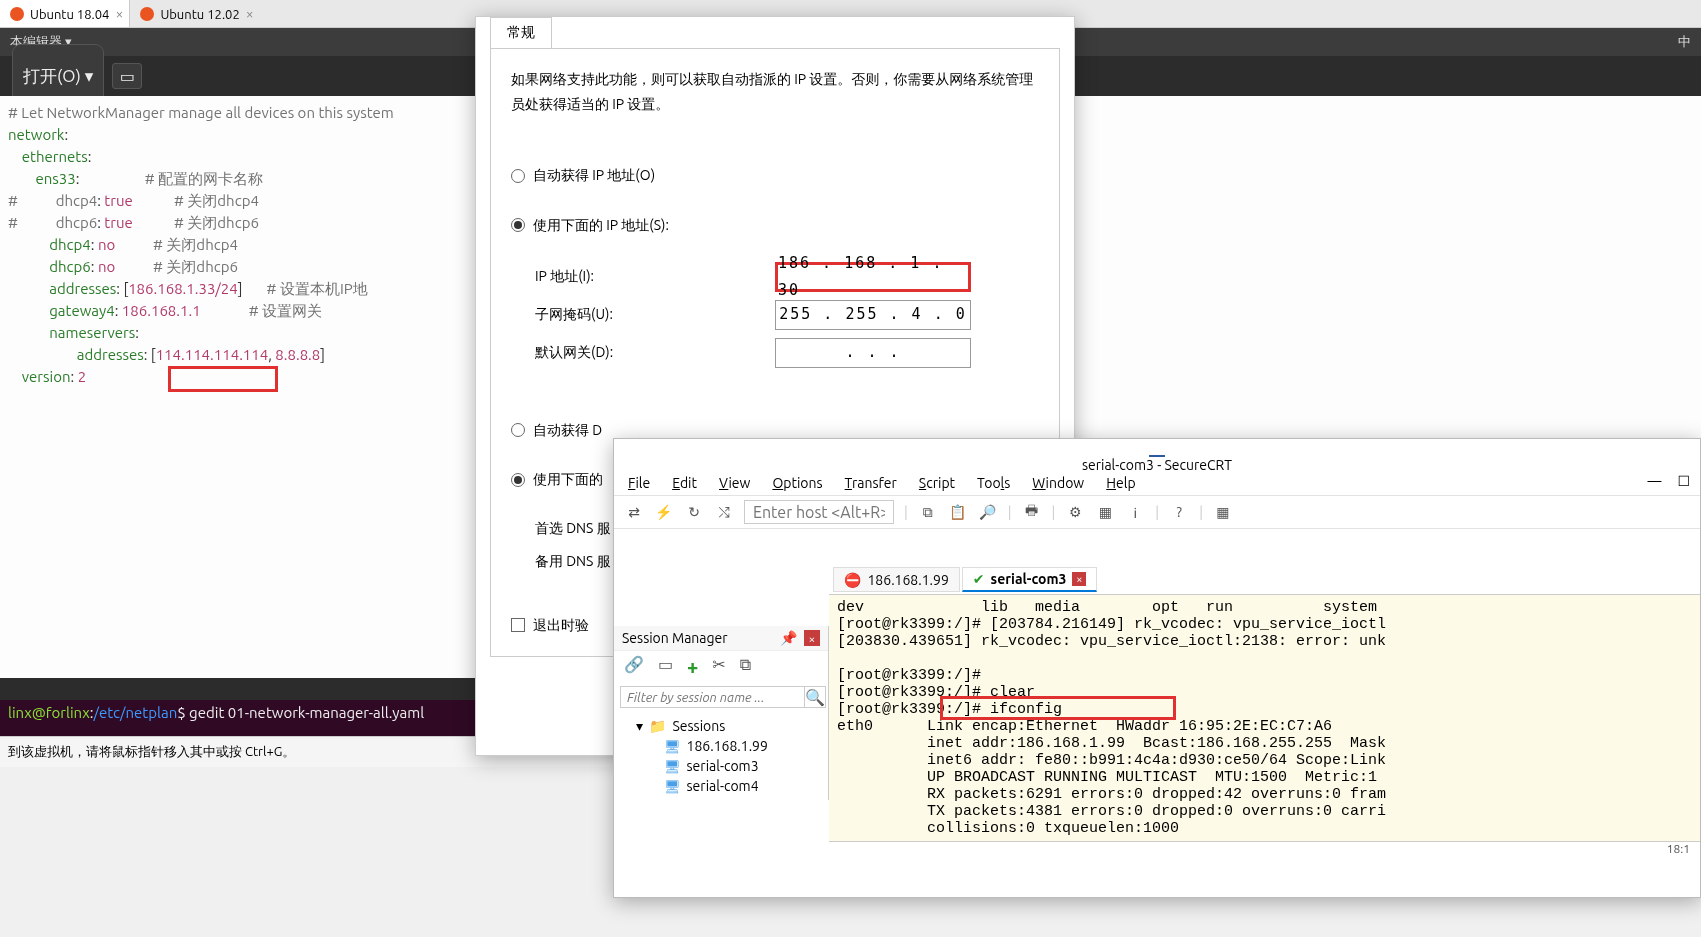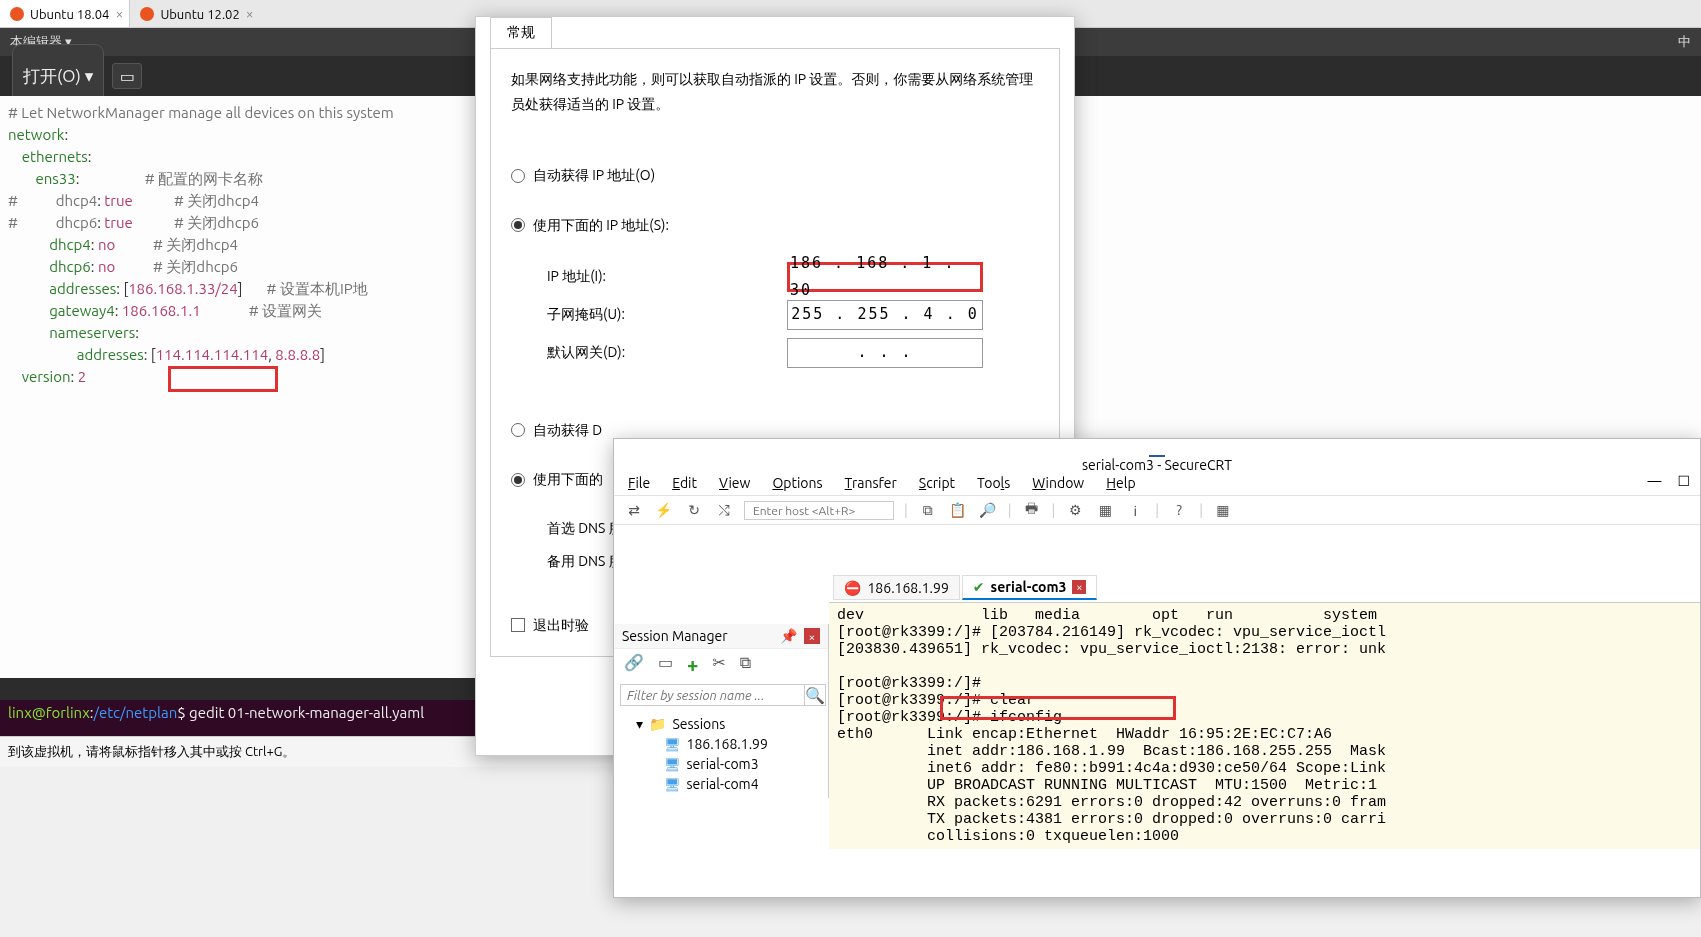--- a/index.html
+++ b/index.html
@@ -45,36 +45,36 @@
 
 .ipv4 { position:absolute; left:475px; top:16px; width:600px; height:740px; background:#fff; border:1px solid #ccc; box-shadow:0 4px 20px rgba(0,0,0,.3); }
 .ipv4 .titlebar { height:36px; display:flex; align-items:center; padding:0 14px; color:#555; font-size:15px; }
 .ipv4 .titlebar .x { margin-left:auto; font-size:18px; color:#888; }
 .ipv4 .tabrow { padding:0 14px; }
 .ipv4 .tab { display:inline-block; border:1px solid #ccc; border-bottom:none; padding:6px 16px; font-size:14px; background:#fff; }
 .ipv4 .panel { border:1px solid #ccc; margin:0 14px 14px; padding:18px 20px; font-size:14px; line-height:1.8; }
 .ipv4 .radio { display:flex; align-items:center; gap:8px; margin:24px 0; }
 .ipv4 .radio .dot { width:14px; height:14px; border:1px solid #666; border-radius:50%; display:inline-flex; align-items:center; justify-content:center; }
 .ipv4 .radio .dot.sel::after { content:""; width:8px; height:8px; background:#333; border-radius:50%; }
-.ipv4 .iprow { display:flex; align-items:center; margin:8px 0 8px 36px; }
+.ipv4 .iprow { display:flex; align-items:center; margin:8px 0 8px 24px; }
 .ipv4 .iprow .lbl { width:240px; }
 .ipv4 .ipbox { border:1px solid #999; width:196px; height:30px; display:flex; align-items:center; justify-content:space-around; font-family:Consolas,monospace; font-size:15px; letter-spacing:2px; background:#fff; }
 .ipv4 .ipbox.hl { border:3px solid #e03030; }
 .ipv4 .chk { display:flex; align-items:center; gap:8px; margin-top:12px; }
 .ipv4 .chkbox { width:14px; height:14px; border:1px solid #666; }
 
 
 .scrt { position:absolute; left:613px; top:438px; width:1088px; height:460px; background:#fff; border:1px solid #bbb; box-shadow:0 4px 20px rgba(0,0,0,.3); display:flex; flex-direction:column; }
 .scrt .titlebar { height:31px; display:flex; align-items:center; padding:16px 10px; font-size:14px; gap:0;flex-direction:column; }
 .scrt .titlebar .wbtns { margin-left:auto; display:flex; gap:16px; }
 .scrt .menubar { display:flex; gap:22px; padding:4px 14px; font-size:14px; }
 .scrt .menubar span u { text-decoration:underline; }
 .scrt .toolbar { display:flex; align-items:center; gap:10px; padding:4px 10px; border-top:1px solid #e3e3e3; border-bottom:1px solid #e3e3e3; font-size:14px; }
 .scrt .toolbar .tbicon { width:20px; height:20px; display:flex; align-items:center; justify-content:center; color:#555; }
-.scrt .toolbar .hostin { border:1px solid #ccc; padding:2px 8px; width:150px; color:#888; font-size:12px; }
+.scrt .toolbar .hostin { border:1px solid #ccc; padding:2px 8px; width:150px; color:#888; font-size:16px; }
 .scrt .body { display:flex; flex:1; overflow:hidden;align-items:center; }
 .scrt .sm { width:215px; border-right:1px solid #ccc; display:flex; flex-direction:column; }
 .scrt .sm-hdr { display:flex; align-items:center; padding:4px 8px; font-size:14px; gap:6px; background:#f7f7f7; }
 .scrt .sm-hdr .pin { margin-left:auto; }
 .scrt .sm-hdr .xx { background:#c53c3c; color:#fff; width:16px; height:16px; display:flex; align-items:center; justify-content:center; font-size:12px; }
 .scrt .sm-tb { display:flex; gap:14px; padding:4px 10px; border-top:1px solid #eee; color:#555; }
 .scrt .sm-filter { margin:4px 6px; display:flex; }
 .scrt .sm-filter input { flex:1; border:1px solid #ccc; padding:3px 6px; font-size:13px; font-style:italic; color:#888; }
 .scrt .sm-filter .mag { border:1px solid #ccc; border-left:none; width:24px; display:flex; align-items:center; justify-content:center; }
 .scrt .tree { padding:4px 8px; font-size:14px; }
@@ -296,16 +296,19 @@
 [root@rk3399:/]#
 [root@rk3399:/]# clear
 [root@rk3399:/]# ifconfig
 eth0      Link encap:Ethernet  HWaddr 16:95:2E:EC:C7:A6
           inet addr:186.168.1.99  Bcast:186.168.255.255  Mask
           inet6 addr: fe80::b991:4c4a:d930:ce50/64 Scope:Link
           UP BROADCAST RUNNING MULTICAST  MTU:1500  Metric:1
           RX packets:6291 errors:0 dropped:42 overruns:0 fram
           TX packets:4381 errors:0 dropped:0 overruns:0 carri
           collisions:0 txqueuelen:1000</div>
+      <div class="status">
+          <span>18:1</span>
+        </div>
     </div>
   </div>
 </div>
 <div class="red-box c"></div>
 
 </body></html>

